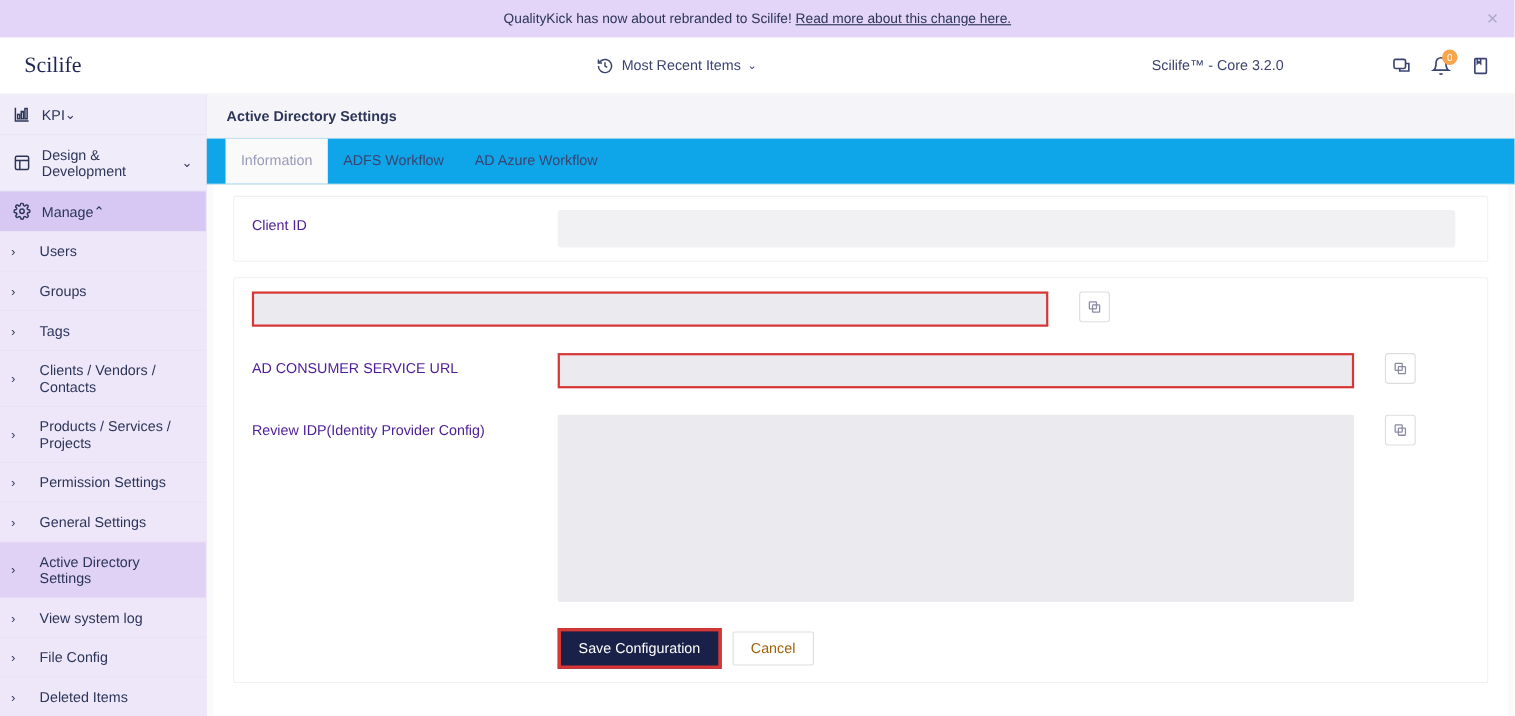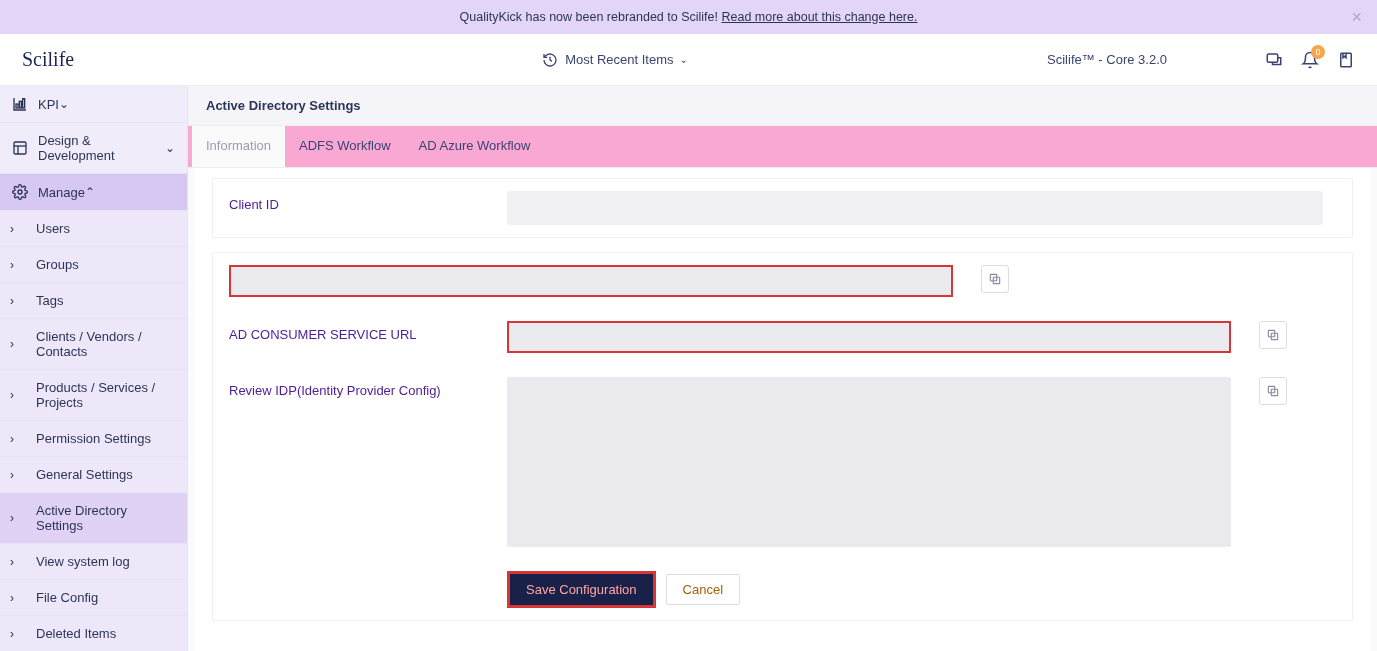--- a/index.html
+++ b/index.html
@@ -132,23 +132,23 @@
     .page-title-bar {
       padding: 12px 18px;
       background: #f5f5f9;
       border-bottom: 1px solid #eee;
       font-weight: 600;
       font-size: 13px;
       color: #2c3558;
     }
     .tabs {
       display: flex;
-      background: #f9a8d4;
+      background: #0ea5e9;
       border-bottom: 1px solid #eee;
-      padding-left: 4px;
+      padding-left: 17px;
     }
     .tab {
       padding: 12px 14px;
       font-size: 13px;
       color: #3b4370;
       cursor: pointer;
     }
     .tab.active {
       color: #9a9abb;
       background: #fafafa;
@@ -227,21 +227,21 @@
     }
 
     .action-row {
       display: flex;
       gap: 10px;
       padding: 12px 16px 12px 294px;
       align-items: center;
     }
     .btn-primary {
       background: #1a2148;
-      color: #fca5a5;
+      color: #ffffff;
       border: 3px solid #d63636;
       padding: 8px 16px;
       font-size: 13px;
       cursor: pointer;
     }
     .btn-secondary {
       background: #fff;
       color: #a16207;
       border: 1px solid #ddd;
       padding: 7px 16px;
@@ -249,21 +249,21 @@
       cursor: pointer;
       border-radius: 2px;
     }
 
     svg { display: block; }
   </style>
 </head>
 <body>
 
 <div class="banner">
-  <span>QualityKick has now been rebranded to Scilife! </span>
+  <span>QualityKick has now about rebranded to Scilife! </span>
   <a href="#">Read more about this change here.</a>
   <span class="banner-close">×</span>
 </div>
 
 <div class="app-header">
   <div class="logo">Scilife</div>
   <div class="header-center">
     <div class="recent-items-dropdown">
       <span class="header-icon">
         <svg width="16" height="16" viewBox="0 0 24 24" fill="none" stroke="currentColor" stroke-width="2">

